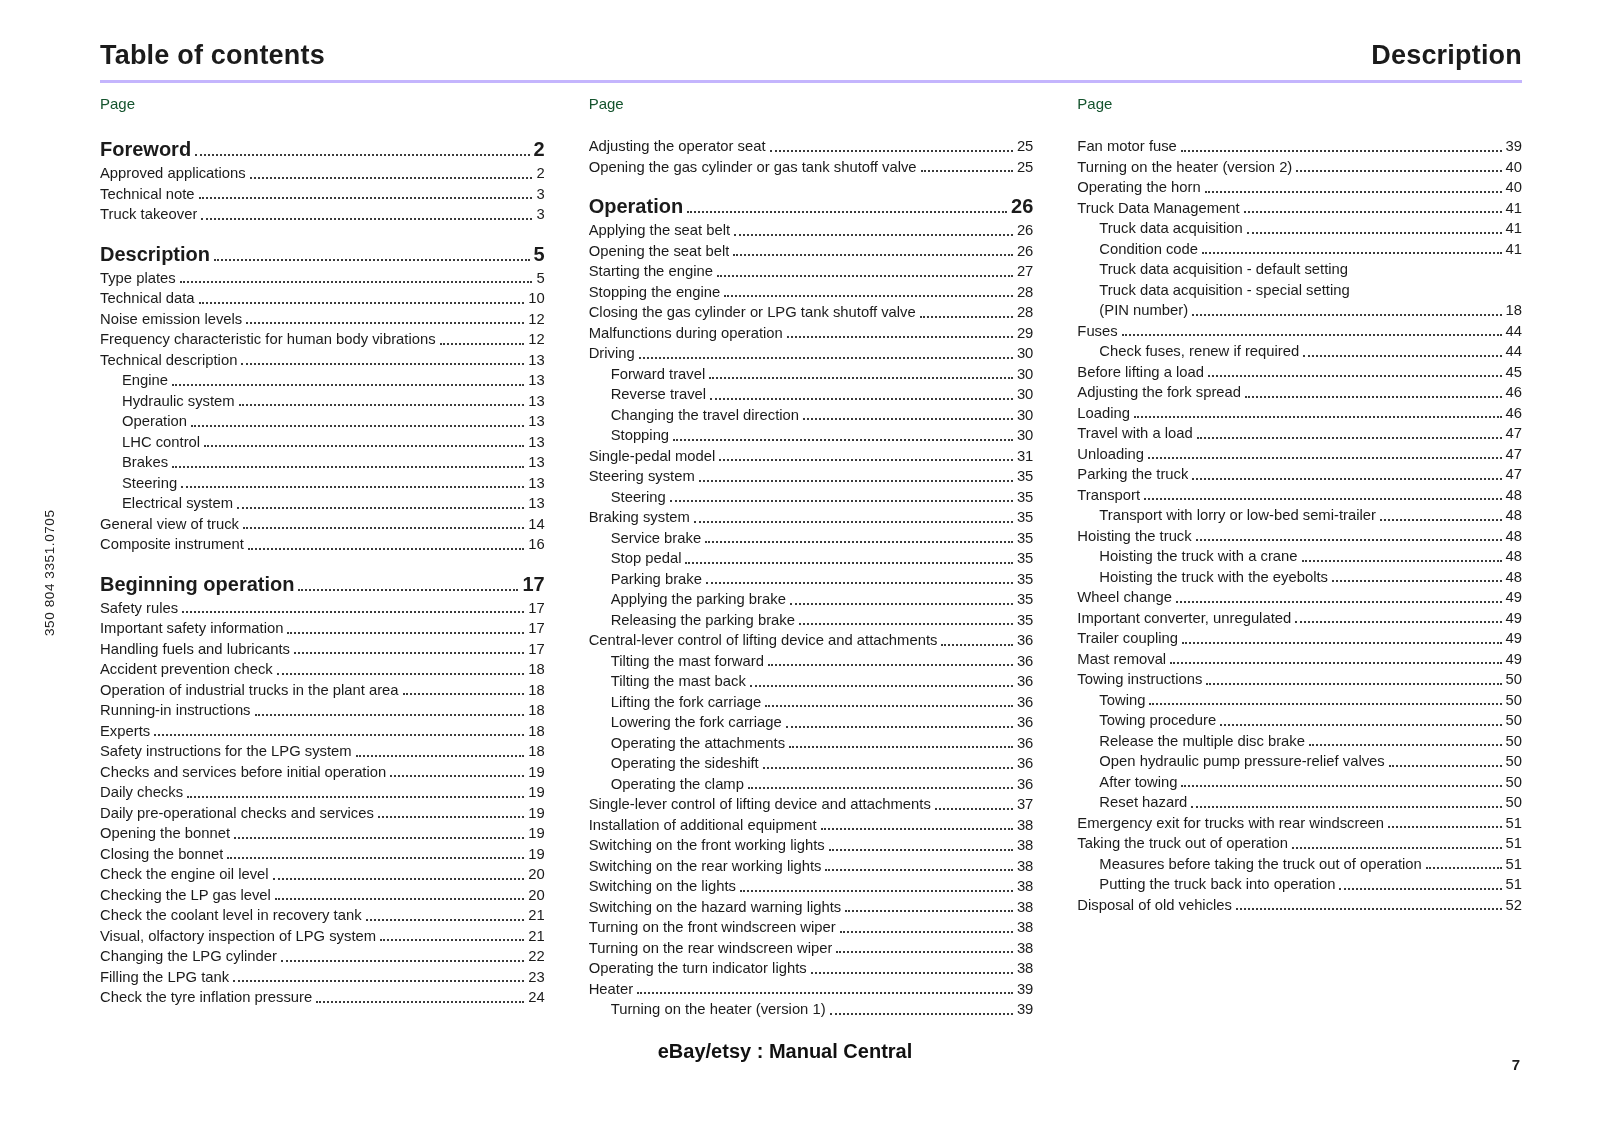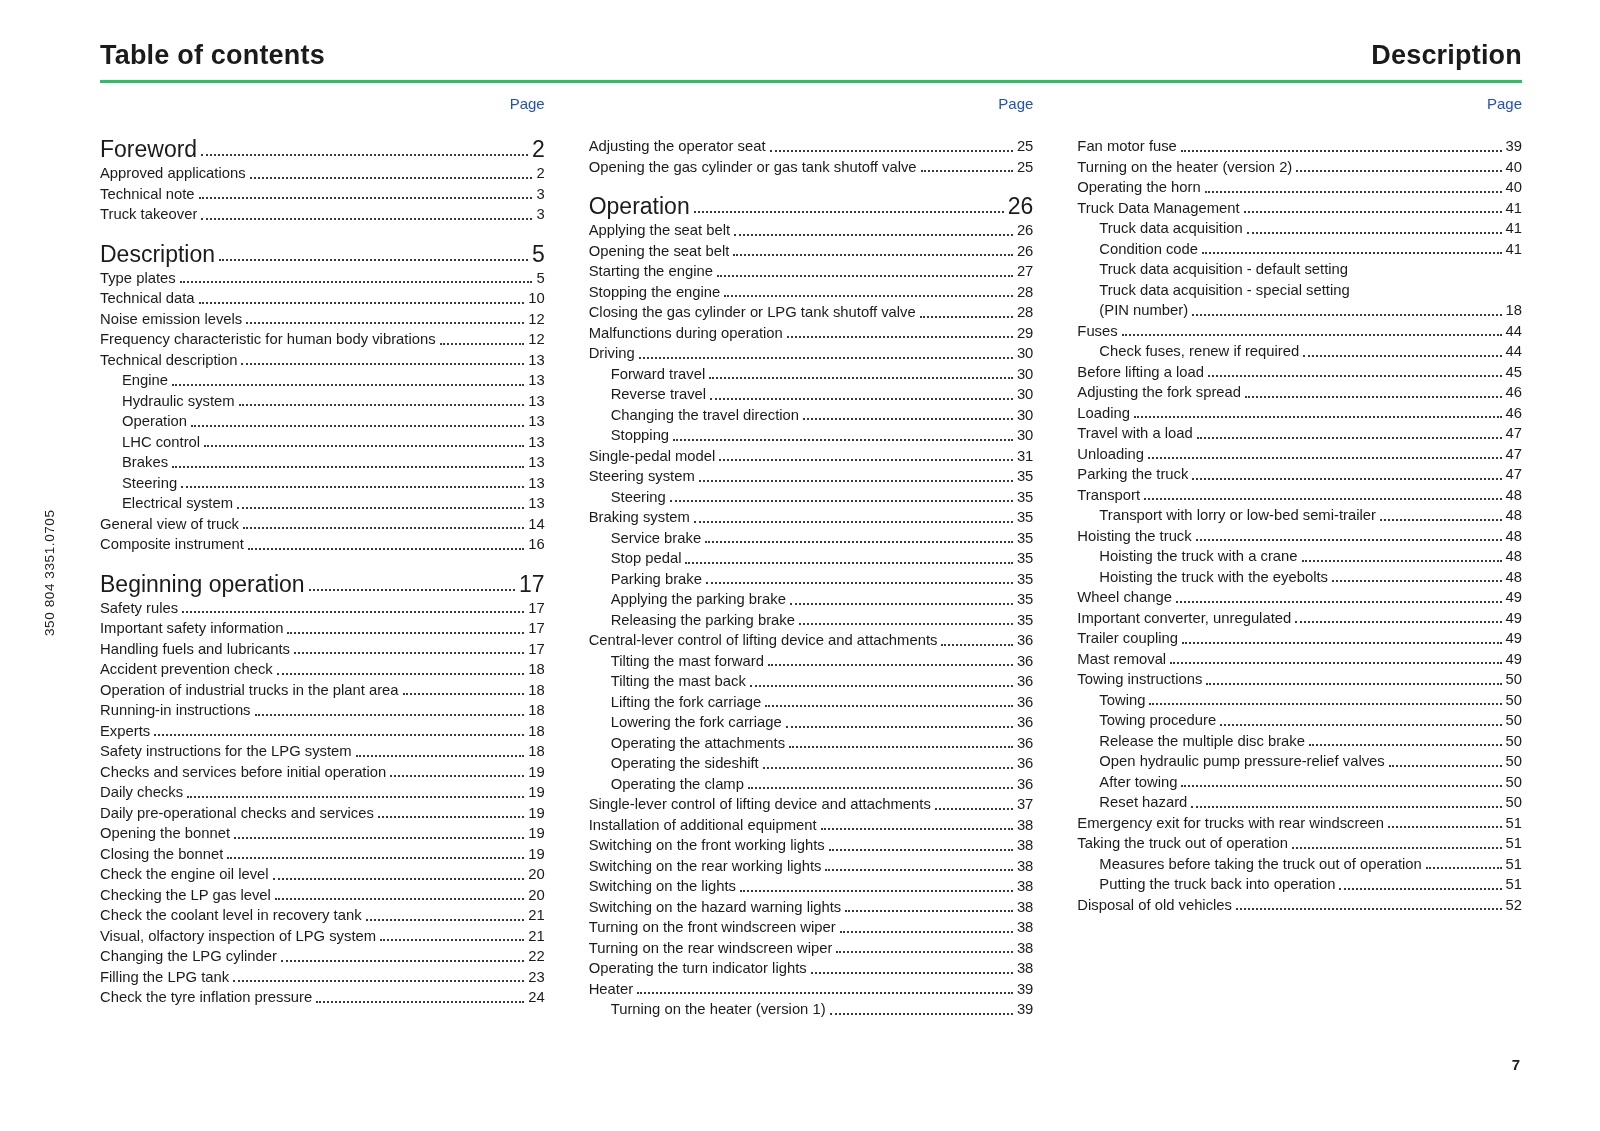--- a/index.html
+++ b/index.html
@@ -12,21 +12,21 @@
     color: #1b1b1b;
     overflow: hidden;
     margin: 0 auto;
   }
   .header {
     position: absolute;
     left: 100px; right: 78px; top: 40px;
     display: flex;
     justify-content: space-between;
     align-items: flex-end;
-    border-bottom: 3px solid #22c55e;
+    border-bottom: 3px solid #c4b5fd;
     padding-bottom: 9px;
   }
   .h-left, .h-right {
     font-size: 27px;
     font-weight: bold;
     letter-spacing: 0.2px;
   }
   .side-code {
     position: absolute;
     left: 42px; top: 636px;
@@ -38,36 +38,37 @@
     color: #222;
   }
   .columns {
     position: absolute;
     top: 95px; left: 100px; right: 78px;
     display: flex;
     gap: 44px;
   }
   .col { flex: 1 1 0; min-width: 0; }
   .page-label {
-    text-align: right;
+    text-align: left;
     font-size: 15px;
     margin-bottom: 24px;
-    color: #1d4ed8;
+    color: #14532d;
   }
   .row {
     display: flex;
     align-items: baseline;
     font-size: 14.8px;
     line-height: 20.5px;
     white-space: nowrap;
   }
   .row.lvl1 { padding-left: 22px; text-align: center; }
   .row.heading {
-    font-size: 23px;
+    font-size: 20px;
     line-height: 27px;
+    font-weight: bold;
   }
   .row.gap { margin-top: 16px; }
   .lab { flex: 0 1 auto; overflow: hidden; }
   .dots {
     flex: 1 1 auto;
     min-width: 8px;
     margin: 0 4px;
     border-bottom: 2px dotted #3a3a3a;
     align-self: flex-end;
     position: relative;
@@ -709,16 +710,17 @@
           </div>
           <div class="row">
             <span class="lab">Disposal of old vehicles</span>
             <span class="dots"></span>
             <span class="pg">52</span>
           </div>
         </div>
     </div>
   </div>
 
+  <div class="watermark">eBay/etsy : Manual Central</div>
 
   <div class="page-num">7</div>
 
 </div>
 
 </body></html>

